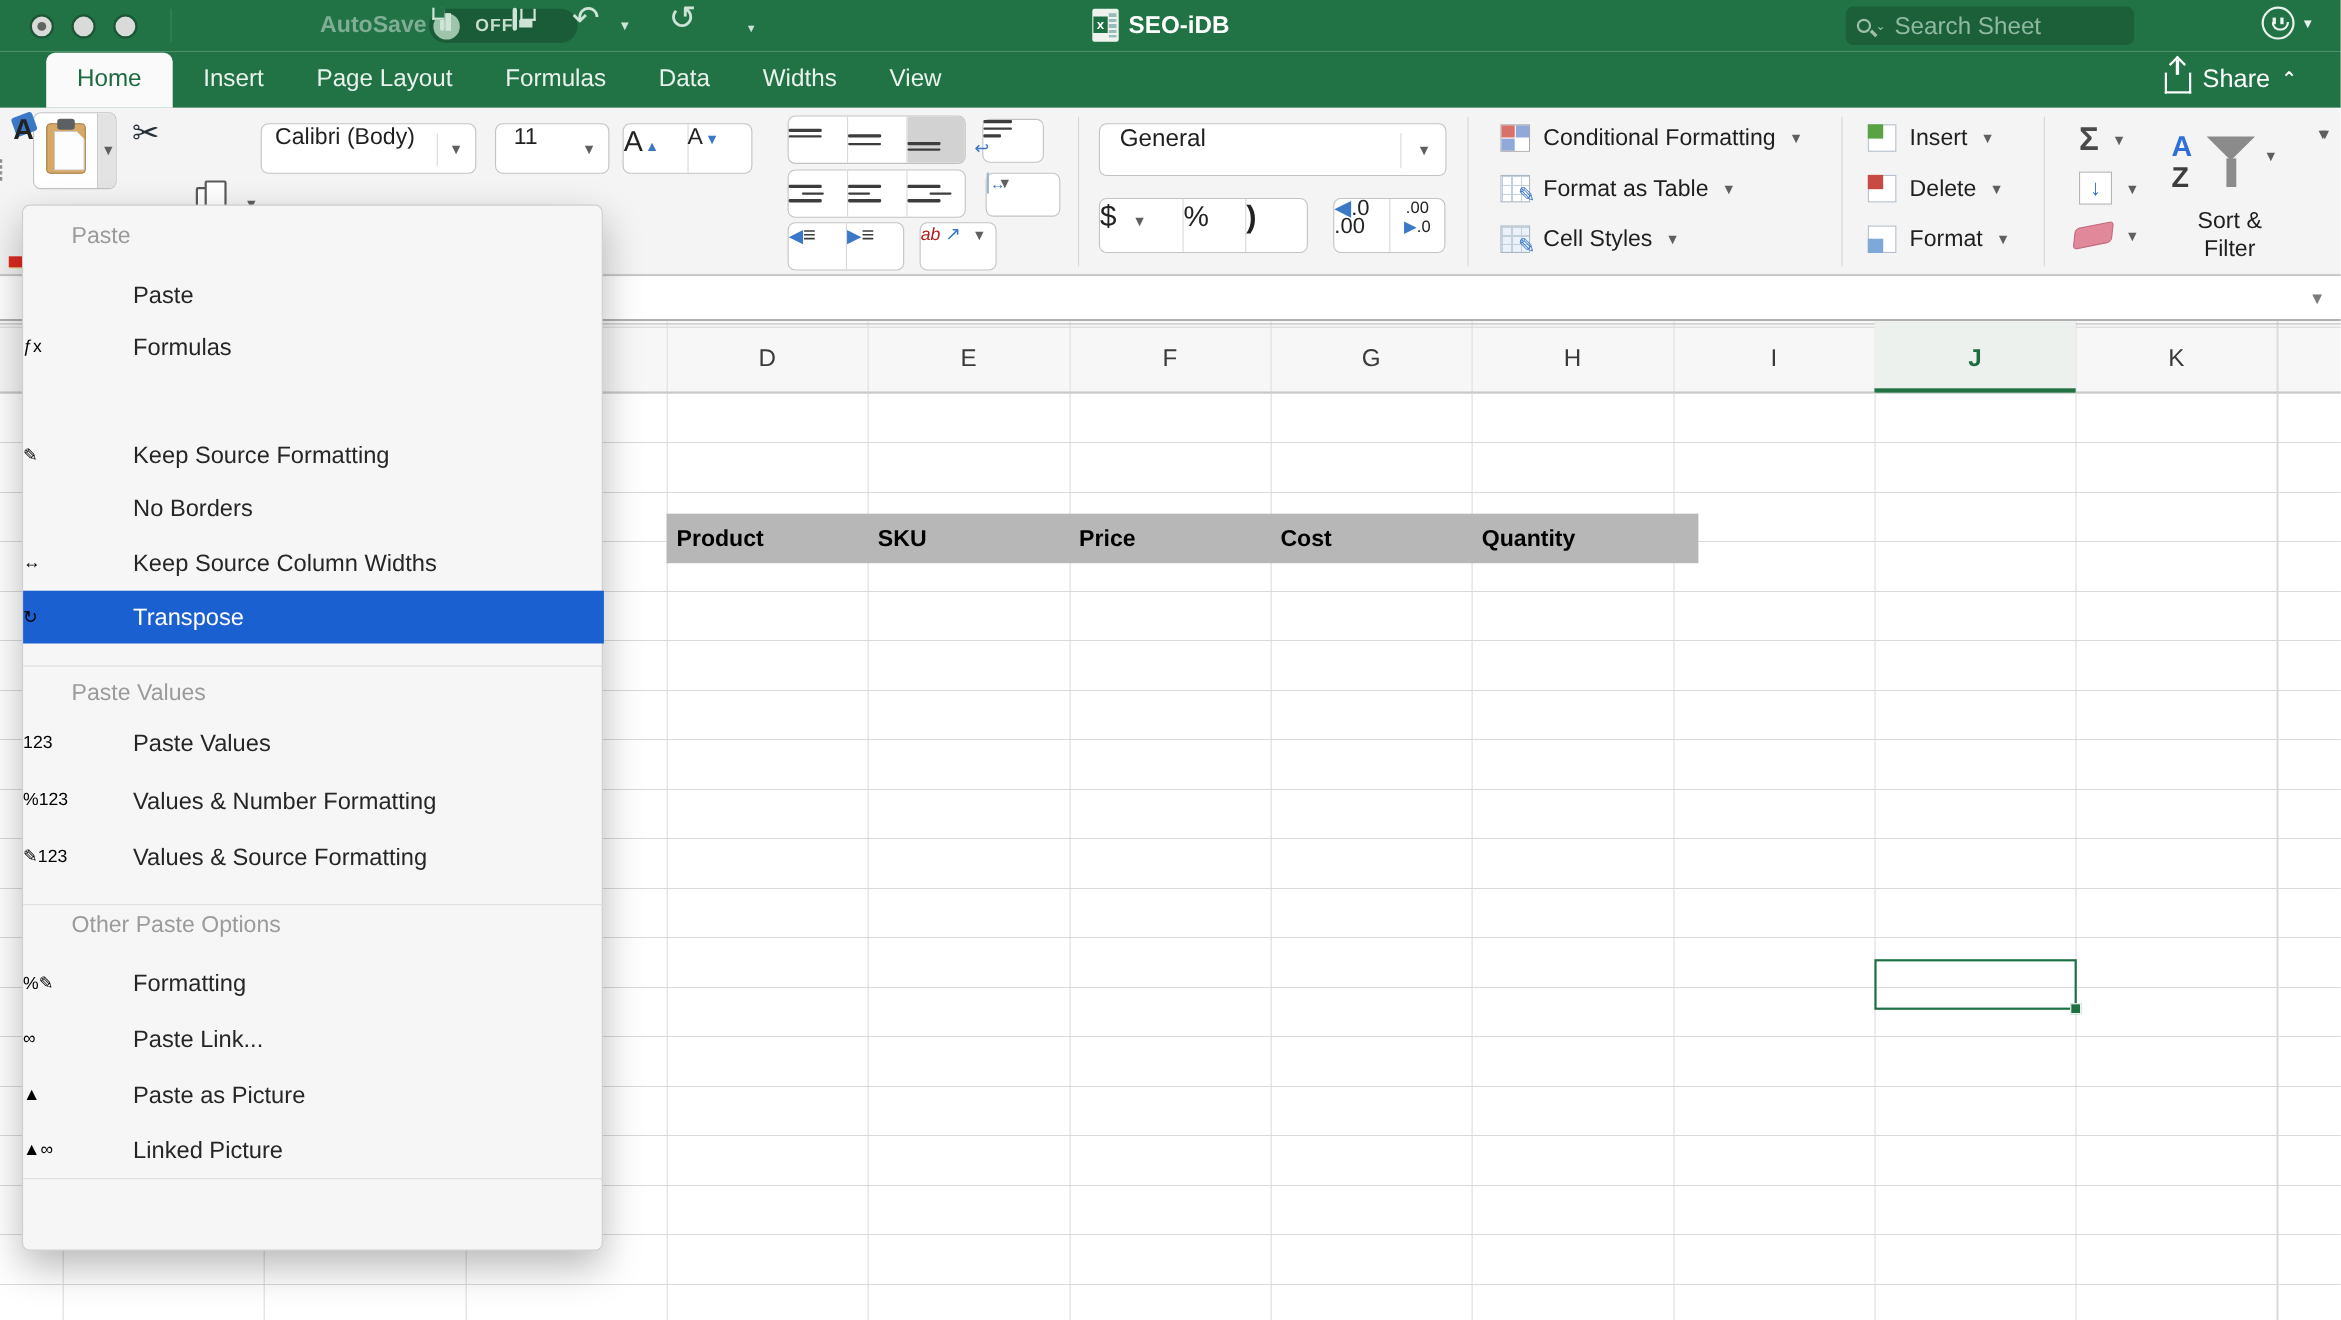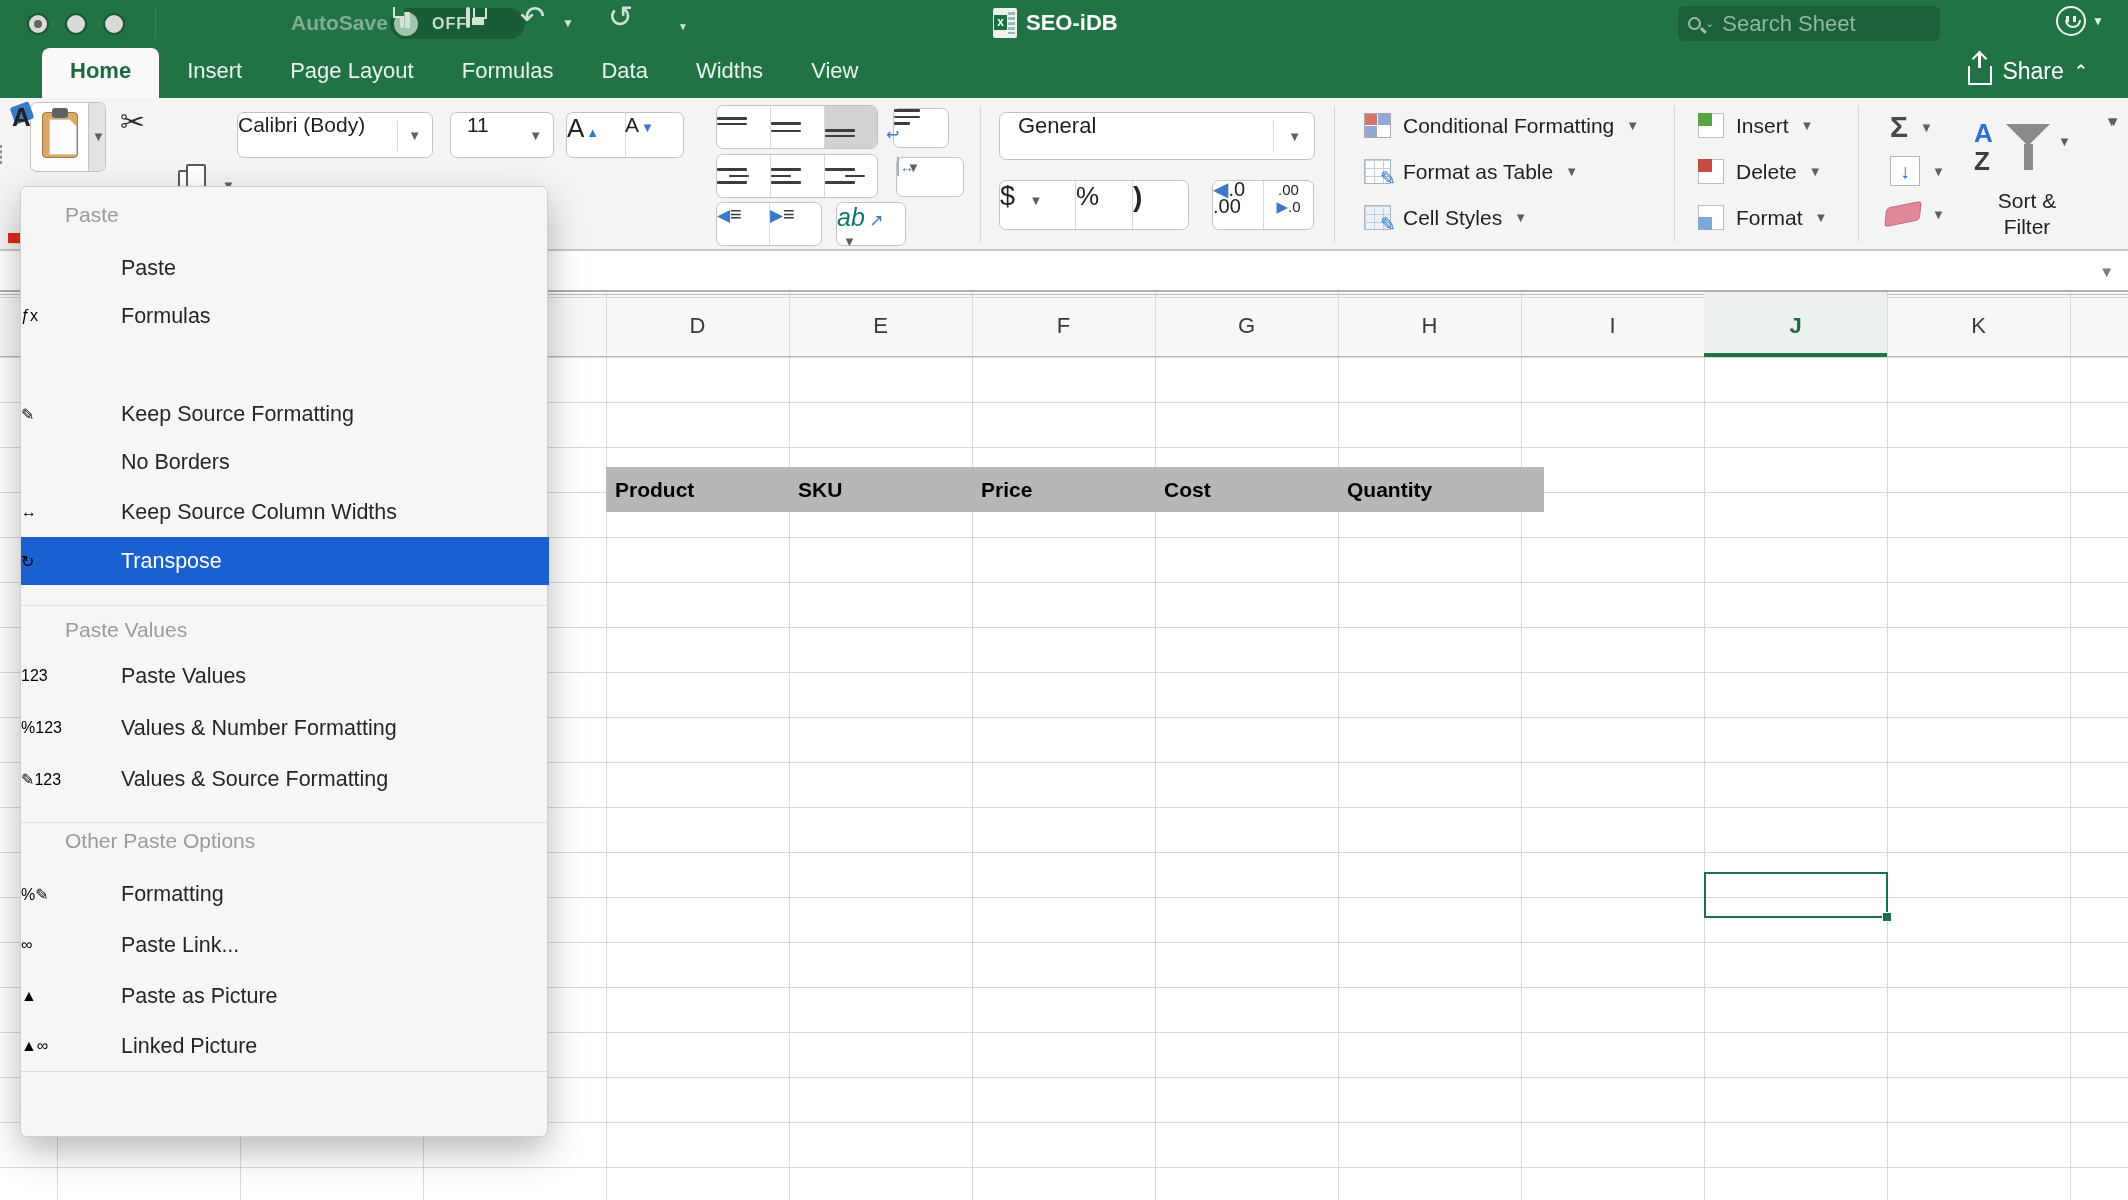--- a/index.html
+++ b/index.html
@@ -41,21 +41,21 @@
   #smiley-group { position:absolute; left:2056px; top:6px; display:flex; align-items:center; gap:6px; color:#eaf3ed;}
   .smiley { width:30px; height:30px; border:2.5px solid #eaf3ed; border-radius:50%; position:relative;}
   .smiley i { position:absolute; top:8px; width:3px; height:6px; background:#eaf3ed;}
   .smiley i.l{left:8px;} .smiley i.r{right:8px;}
   .smiley::after{ content:''; position:absolute; left:7px; bottom:6px; width:12px; height:6px; border:2.5px solid #eaf3ed; border-top:none; border-radius:0 0 10px 10px;}
 
   
   #tabrow { position:absolute; left:0; top:47px; width:2128px; height:51px; background:#217346; }
   #tabs { position:absolute; left:42px; top:0; height:51px; display:flex; align-items:flex-end; }
   .tab { font-size:22px; color:#e9f2ec; margin-right:44px; padding:10px 2px 14px 2px; }
-  .tab.active { background:#fafafa; color:#1d6a41; font-weight:bold; border-radius:8px 8px 0 0; padding:10px 28px 14px 28px; margin-right:26px; }
+  .tab.active { background:#fafafa; color:#1d6a41; font-weight:normal; border-radius:8px 8px 0 0; padding:10px 28px 14px 28px; margin-right:26px; }
   #share-group { position:absolute; right:40px; top:11px; display:flex; align-items:center; gap:10px; color:#fff; }
   .share-ic { width:24px; height:19px; border:2.5px solid #fff; border-top:none; position:relative; margin-top:8px;}
   .share-ic::before{ content:''; position:absolute; left:8px; top:-12px; width:2.5px; height:14px; background:#fff;}
   .share-ic::after{ content:''; position:absolute; left:4px; top:-13px; width:9px; height:9px; border-left:2.5px solid #fff; border-top:2.5px solid #fff; transform:rotate(45deg);}
   #share-label { font-size:23px; }
   #share-chevron { font-size:17px; font-weight:bold; }
 
   
   #ribbon { position:absolute; left:0; top:98px; width:2128px; height:152px; background:#f4f4f4; border-bottom:1px solid #cdcdcd; }
   .rbtn { position:absolute; background:#fff; border:1px solid #c3c3c3; border-radius:7px; }
@@ -173,21 +173,21 @@
       <span class="clipbig"></span>
       <span style="position:absolute; right:0; top:0; width:17px; height:68px; background:#e3e3e3; border-left:1px solid #c3c3c3; border-radius:0 6px 6px 0;">
           <span class="carat" style="position:absolute; left:3px; top:26px;">▼</span>
         </span>
     </div>
     <span style="position:absolute; left:120px; top:6px; font-size:30px; color:#27313a;">✂</span>
     <span style="position:absolute; left:178px; top:72px; width:20px; height:26px; border:2px solid #5a5a5a; border-radius:2px; background:#fff;"></span>
     <span style="position:absolute; left:186px; top:66px; width:20px; height:26px; border:2px solid #5a5a5a; border-radius:2px; background:#fff;"></span>
     <span class="carat" style="position:absolute; left:222px; top:80px;">▼</span>
 
-    <div class="rbtn seg" style="left:237px; top:14px; width:196px; height:46px; justify-content:flex-start; padding-left:0;">
+    <div class="rbtn seg" style="left:237px; top:14px; width:196px; height:46px; justify-content:flex-start; padding-left:12px;">
       <span class="rlabel">Calibri (Body)</span>
       <span style="position:absolute; right:34px; top:8px; width:1px; height:30px; background:#d9d9d9;"></span>
       <span class="carat" style="position:absolute; right:11px; top:15px;">▼</span>
     </div>
     <div class="rbtn seg" style="left:450px; top:14px; width:104px; height:46px; justify-content:flex-start; padding-left:16px;">
       <span class="rlabel">11</span>
       <span class="carat" style="position:absolute; right:11px; top:15px;">▼</span>
     </div>
     <div class="rbtn" style="left:566px; top:14px; width:118px; height:46px;">
       <span class="seg" style="position:absolute; left:0; top:0; width:59px; height:44px; border-right:1px solid #d9d9d9;">
@@ -254,21 +254,21 @@
     </div>
     <div class="rbtn seg" style="left:896px; top:59px; width:68px; height:40px;">
       <span style="width:22px; height:20px; border:1px solid #9db4c8; background:#eef4f9; position:relative;"><span style="position:absolute; left:2px; top:1px; color:#3c78c8; font-size:14px;">↔</span></span>
       <span class="carat" style="margin-left:8px;">▼</span>
     </div>
     <div class="rbtn" style="left:716px; top:104px; width:106px; height:44px; display:flex;">
       <span class="seg" style="width:53px; border-right:1px solid #d9d9d9; font-size:17px;"><span style="color:#3c78c8;">◀</span><span style="color:#3d3d3d; font-size:20px;">≡</span></span>
       <span class="seg" style="width:51px; font-size:17px;"><span style="color:#3c78c8;">▶</span><span style="color:#3d3d3d; font-size:20px;">≡</span></span>
     </div>
     <div class="rbtn seg" style="left:836px; top:104px; width:70px; height:44px;">
-      <span style="font-size:25px; color:#0f766e; font-style:italic;">ab</span>
+      <span style="font-size:16px; color:#b91c1c; font-style:italic;">ab</span>
       <span style="color:#3c78c8; font-size:17px;">↗</span>
       <span class="carat" style="margin-left:6px;">▼</span>
     </div>
     <span class="rdivider" style="left:980px;"></span>
 
     <div class="rbtn seg" style="left:999px; top:14px; width:316px; height:48px; justify-content:flex-start; padding-left:18px;">
       <span class="rlabel" style="font-size:22px;">General</span>
       <span style="position:absolute; right:40px; top:8px; width:1px; height:32px; background:#d9d9d9;"></span>
       <span class="carat" style="position:absolute; right:13px; top:16px;">▼</span>
     </div>

